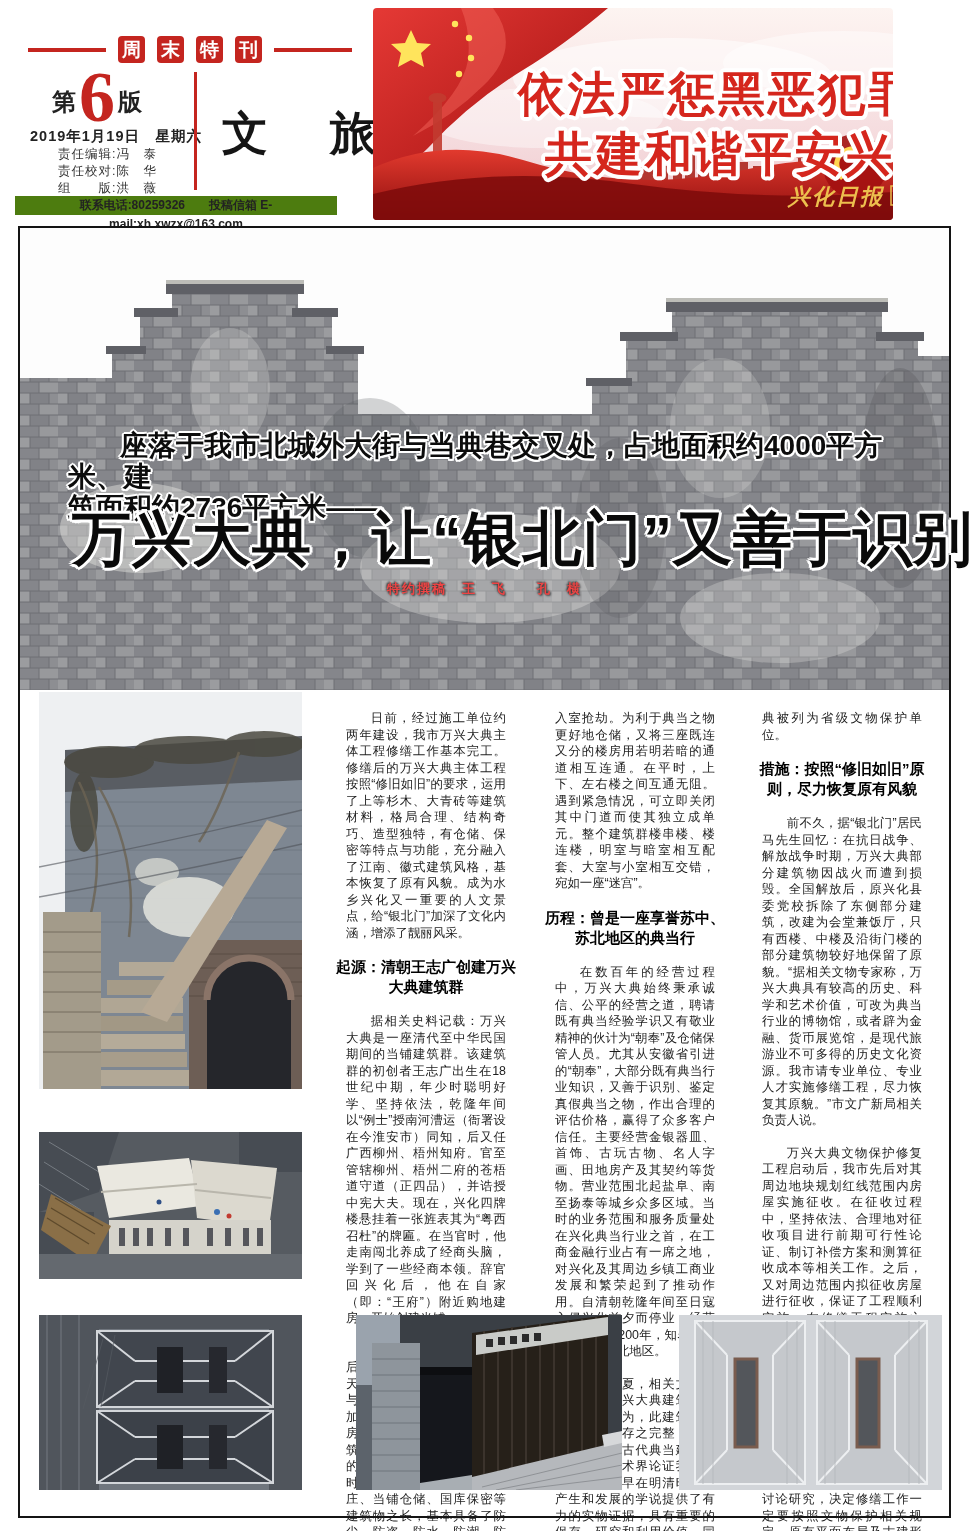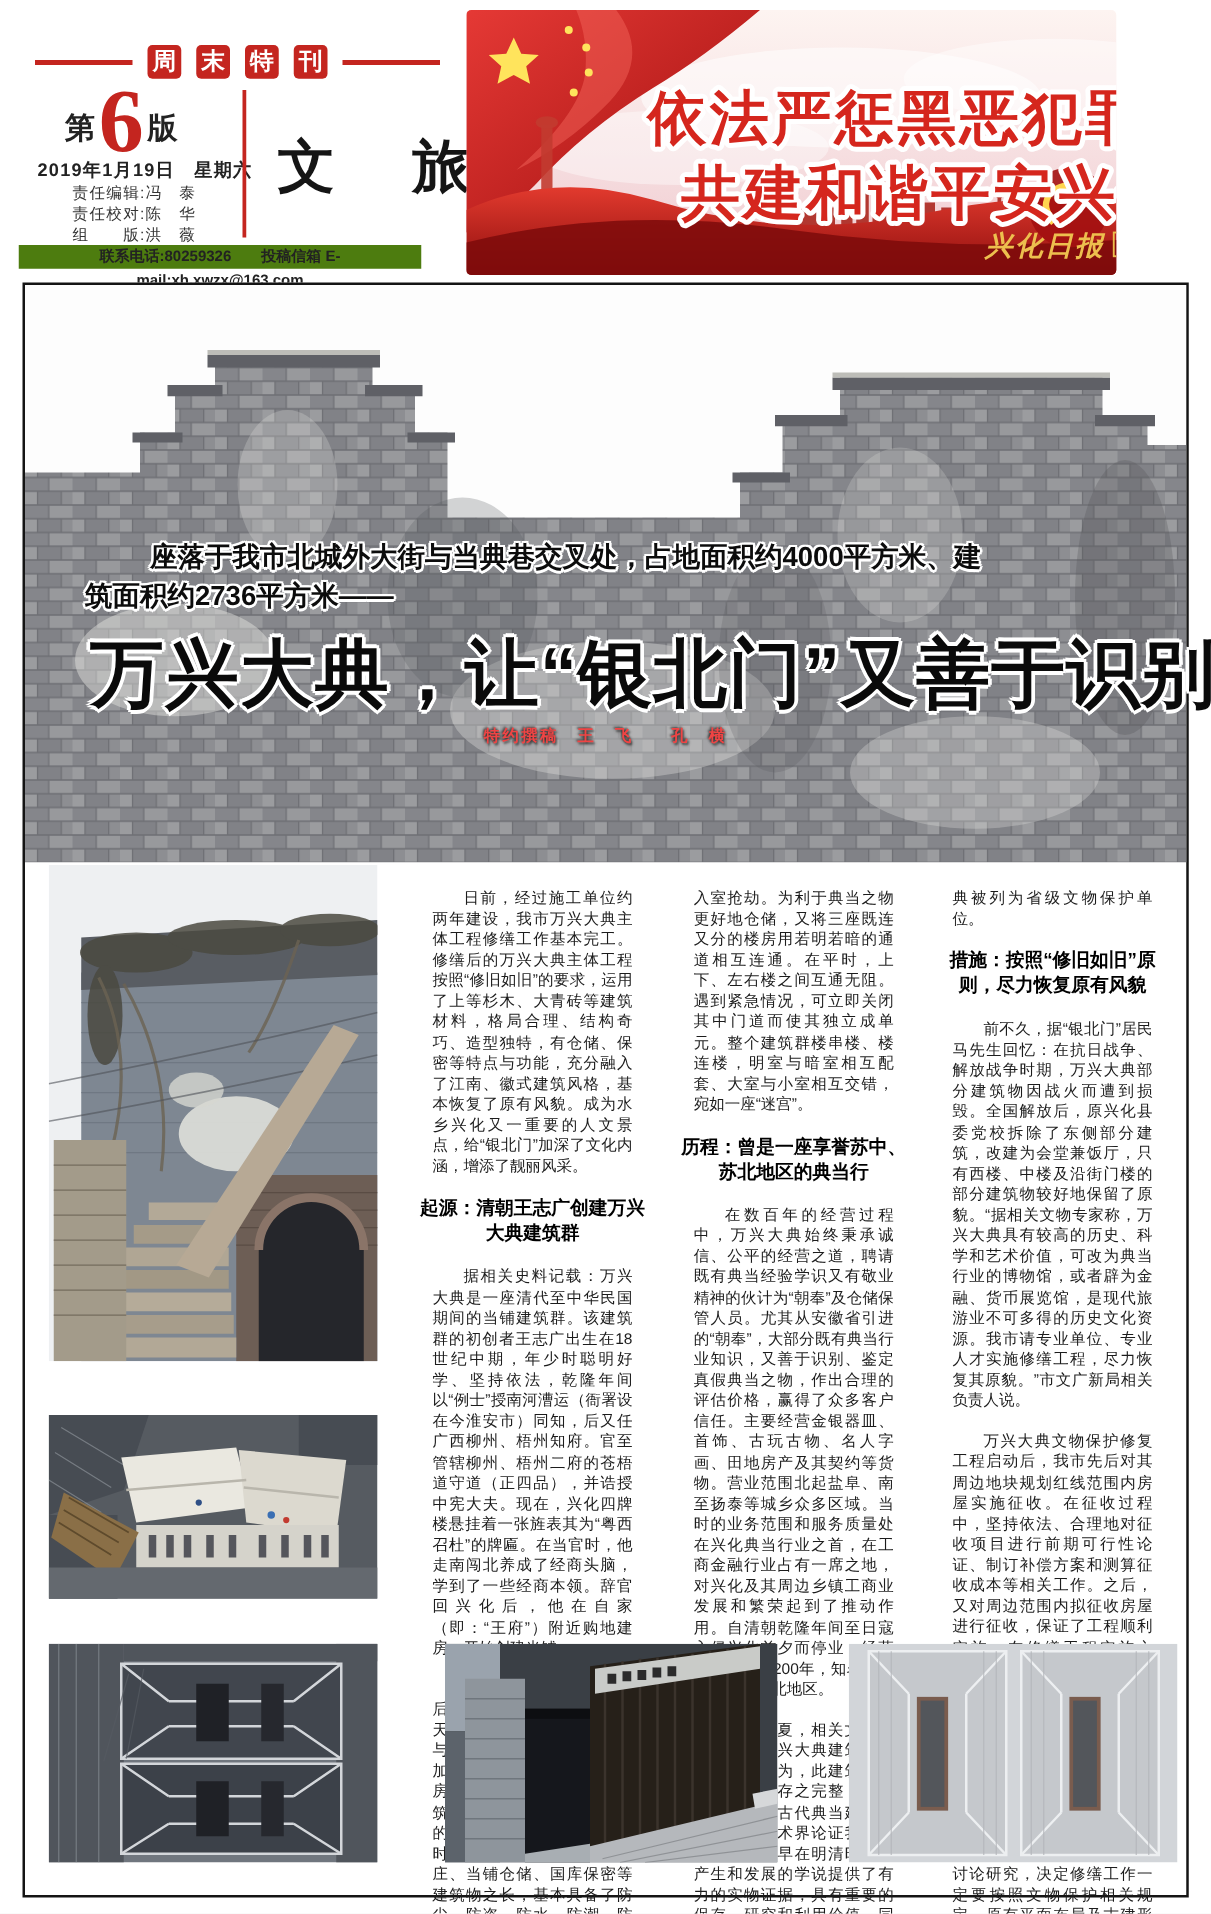--- a/index.html
+++ b/index.html
@@ -15,21 +15,21 @@
   .ed-side{font-size:24px;font-weight:bold;color:#222;padding-bottom:10px;}
   .ed-num{font-family:"Liberation Serif","DejaVu Serif",serif;font-size:72px;line-height:62px;
           font-weight:bold;color:#c4251f;padding:0 3px;}
   .date-line{font-size:14.5px;font-weight:bold;color:#222;letter-spacing:1px;}
   .staff div{font-size:12.5px;color:#333;line-height:17px;letter-spacing:1px;}
   .vdivider{width:3px;background:#c4251f;}
   .section-title{font-size:46px;font-weight:bold;color:#151515;letter-spacing:8px;text-align:right;}
   .contact{background:#4d7c0f;font-size:12px;font-weight:bold;color:#222;
            text-align:center;line-height:19px;}
   
-  .kicker{font-size:22px;font-weight:bold;color:#0c0c0c;line-height:31px;
+  .kicker{font-size:28px;font-weight:bold;color:#0c0c0c;line-height:31px;
     text-shadow:2px 0 0 #fff,-2px 0 0 #fff,0 2px 0 #fff,0 -2px 0 #fff,
                 1.5px 1.5px 0 #fff,-1.5px 1.5px 0 #fff,1.5px -1.5px 0 #fff,-1.5px -1.5px 0 #fff;}
   .main-title{font-size:59px;font-weight:bold;color:#0a0a0a;letter-spacing:1px;white-space:nowrap;
     text-shadow:3px 0 0 #fff,-3px 0 0 #fff,0 3px 0 #fff,0 -3px 0 #fff,
                 2px 2px 0 #fff,-2px 2px 0 #fff,2px -2px 0 #fff,-2px -2px 0 #fff;}
   .byline{font-size:13px;font-weight:bold;color:#ef4444;letter-spacing:2px;
           text-shadow:1px 1px 2px #333,-1px -1px 2px #333;text-align:center;}
   
   .col{font-size:12.4px;line-height:16.5px;text-align:justify;color:#1c1c1c;}
   .col p{margin:16px;text-indent:2em;}

